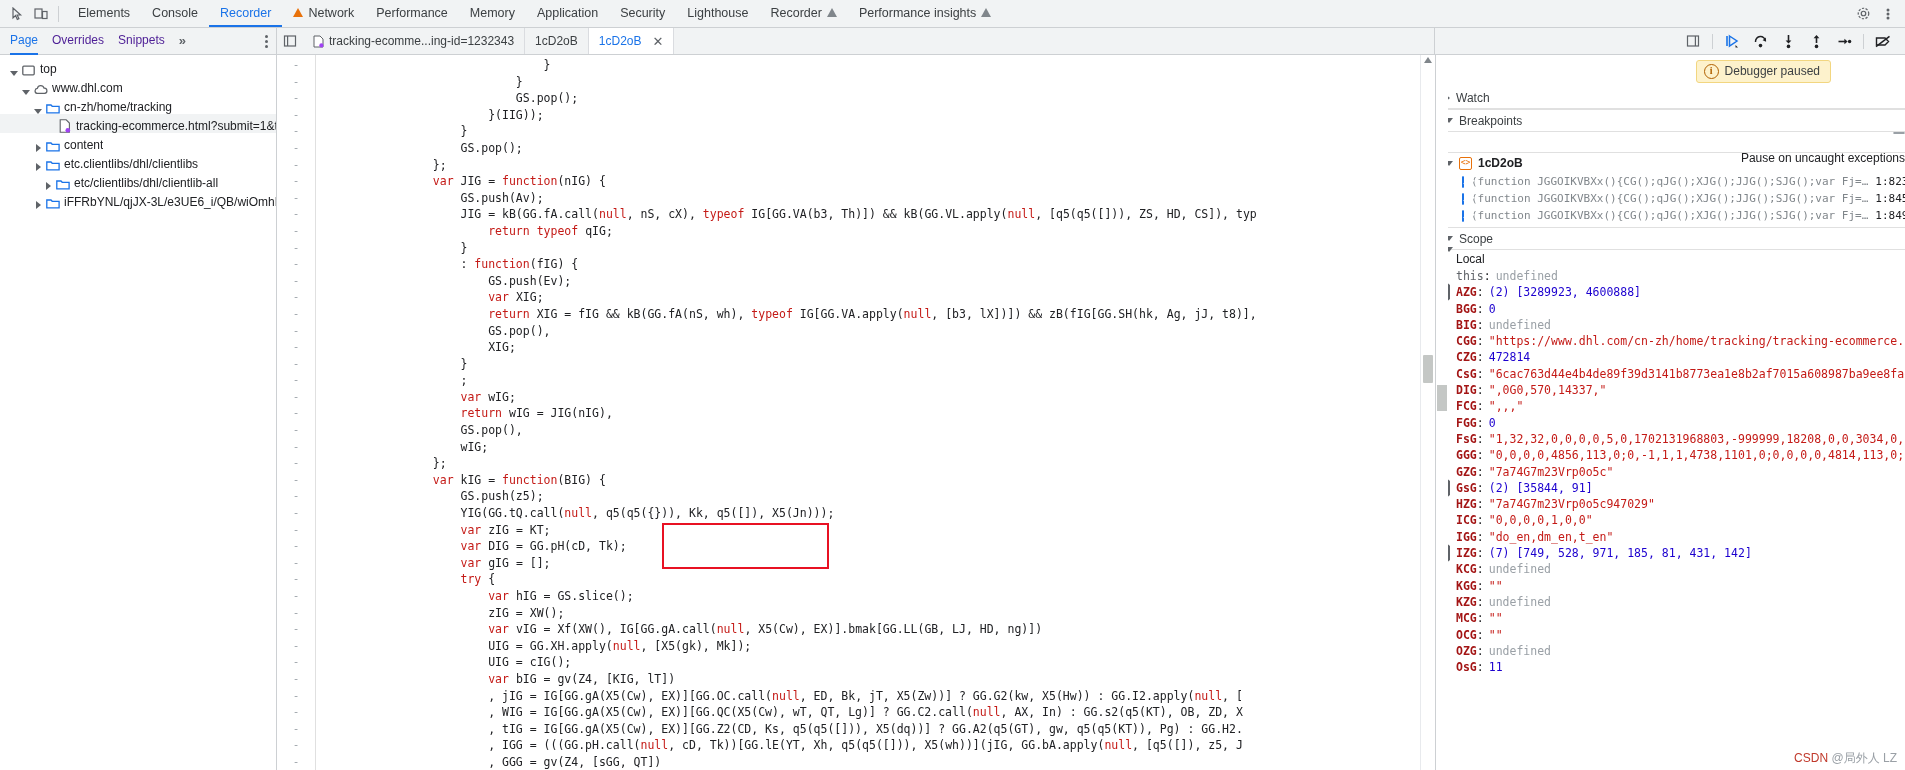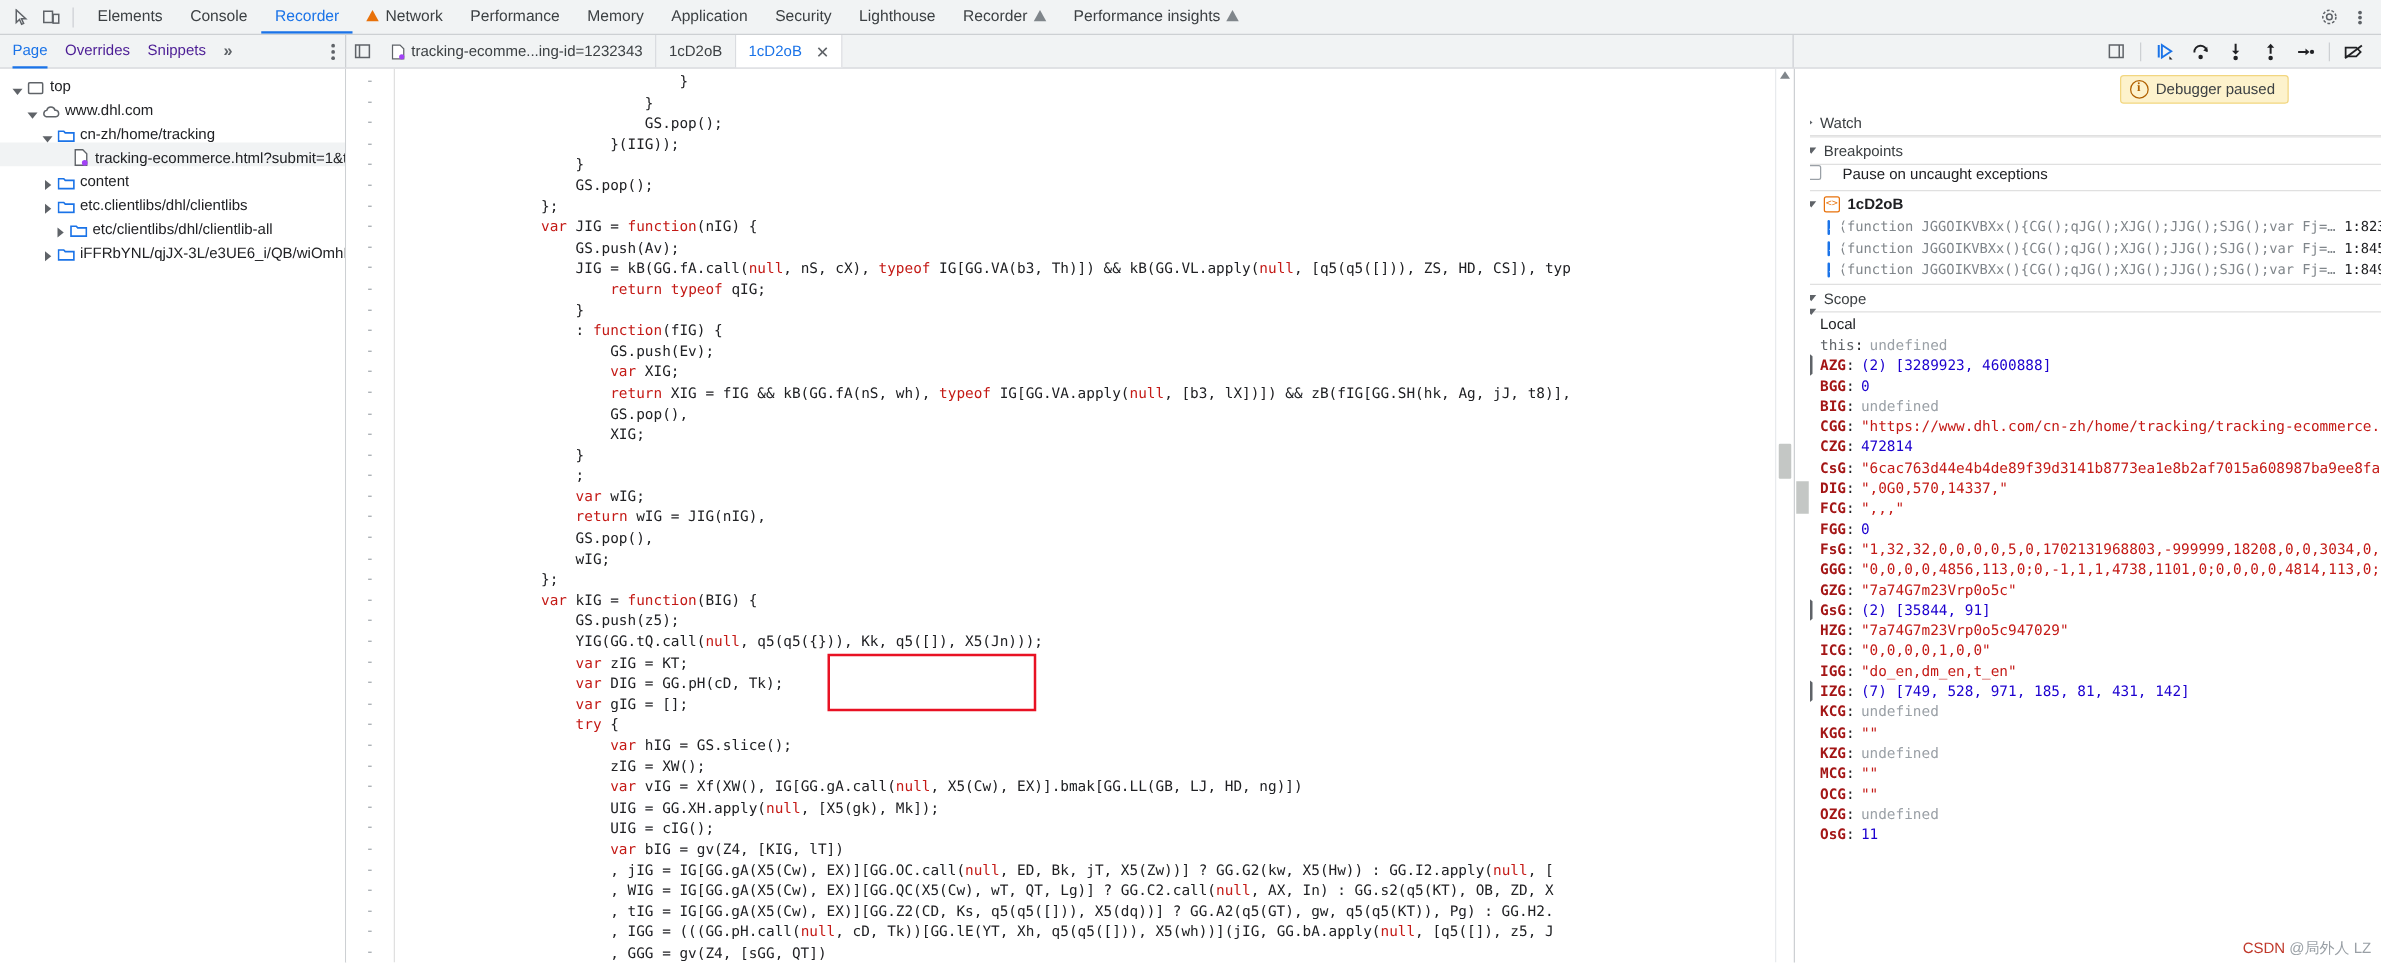--- a/index.html
+++ b/index.html
@@ -172,21 +172,21 @@
   }
   .sect{
     display:flex;align-items:center;gap:6px;height:21px;
     border-top:1px solid #e0e0e0;border-bottom:1px solid #e0e0e0;
     padding-left:9px;color:#3c4043;font-size:12px;background:#fff;
   }
   .sect.nb{border-top:none;}
   .tri{width:0;height:0;}
   .tri.down{border-left:4px solid transparent;border-right:4px solid transparent;border-top:5px solid #5f6368;}
   .tri.right{border-top:4px solid transparent;border-bottom:4px solid transparent;border-left:5px solid #5f6368;}
-  .cbrow{display:flex;align-items:flex-start;gap:17px;height:20px;padding-left:9px;color:#202124;}
+  .cbrow{display:flex;align-items:flex-end;gap:17px;height:20px;padding-left:9px;color:#202124;flex-direction:column;}
   .cb{width:12px;height:12px;border:1px solid #9aa0a6;border-radius:2px;background:#fff;box-sizing:border-box;}
   .cb.on{background:#1a73e8;border-color:#1a73e8;position:relative;}
   .cb.on::after{content:"";position:absolute;left:3px;top:0px;width:4px;height:8px;border:solid #fff;border-width:0 2px 2px 0;transform:rotate(45deg);}
   .bpgroup{display:flex;align-items:center;gap:6px;height:20px;padding-left:9px;border-top:1px solid #e0e0e0;}
   .srcico{
     width:13px;height:13px;border:1.5px solid #e8710a;border-radius:2px;
     color:#e8710a;font-size:8px;line-height:10px;text-align:center;
     font-family:"DejaVu Sans Mono",monospace;box-sizing:border-box;
   }
   .bprow{

